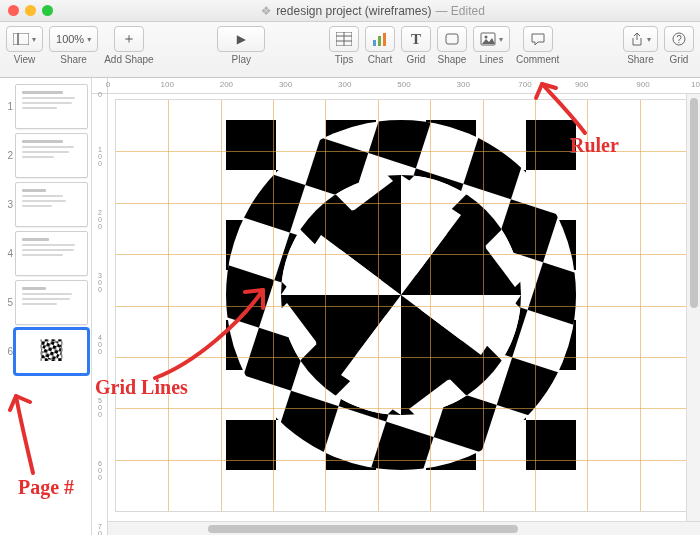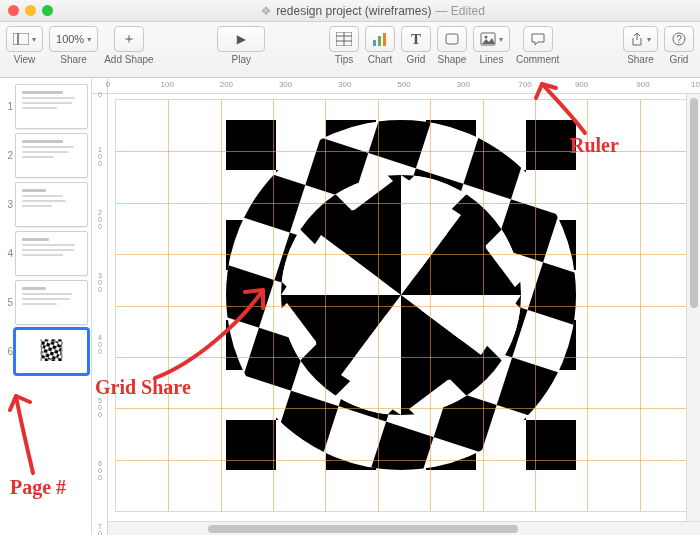--- a/index.html
+++ b/index.html
@@ -405,24 +405,24 @@
       <path d="M12 6 L6 20 M12 6 L26 10" stroke="#e53030" stroke-width="4" fill="none" stroke-linecap="round"></path>
     </svg>
     <div class="anno-text" style="position:absolute; left:10px; top:38px;">Ruler</div>
   </div>
 
   <div class="anno" style="left:95px; top:200px;">
     <svg class="arrow" width="130" height="110" style="left:50px; top:0px; position:absolute;">
       <path d="M10 100 C 50 85, 95 45, 118 12" stroke="#e53030" stroke-width="4" fill="none" stroke-linecap="round"></path>
       <path d="M118 12 L100 14 M118 12 L118 30" stroke="#e53030" stroke-width="4" fill="none" stroke-linecap="round"></path>
     </svg>
-    <div class="anno-text" style="position:absolute; left:0px; top:98px; width:120px;">Grid Share</div>
+    <div class="anno-text" style="position:absolute; left:0px; top:98px; width:120px;">Grid Lines</div>
   </div>
 
   <div class="anno" style="left:2px; top:310px;">
     <svg class="arrow" width="50" height="90" style="left:6px; top:0px; position:absolute;">
       <path d="M25 85 C 18 55, 12 30, 8 8" stroke="#e53030" stroke-width="4" fill="none" stroke-linecap="round"></path>
       <path d="M8 8 L2 22 M8 8 L22 14" stroke="#e53030" stroke-width="4" fill="none" stroke-linecap="round"></path>
     </svg>
-    <div class="anno-text" style="position:absolute; left:8px; top:88px; width:90px;">Page #</div>
+    <div class="anno-text" style="position:absolute; left:16px; top:88px; width:90px;">Page #</div>
   </div>
 
 </div>
 
 </body></html>

